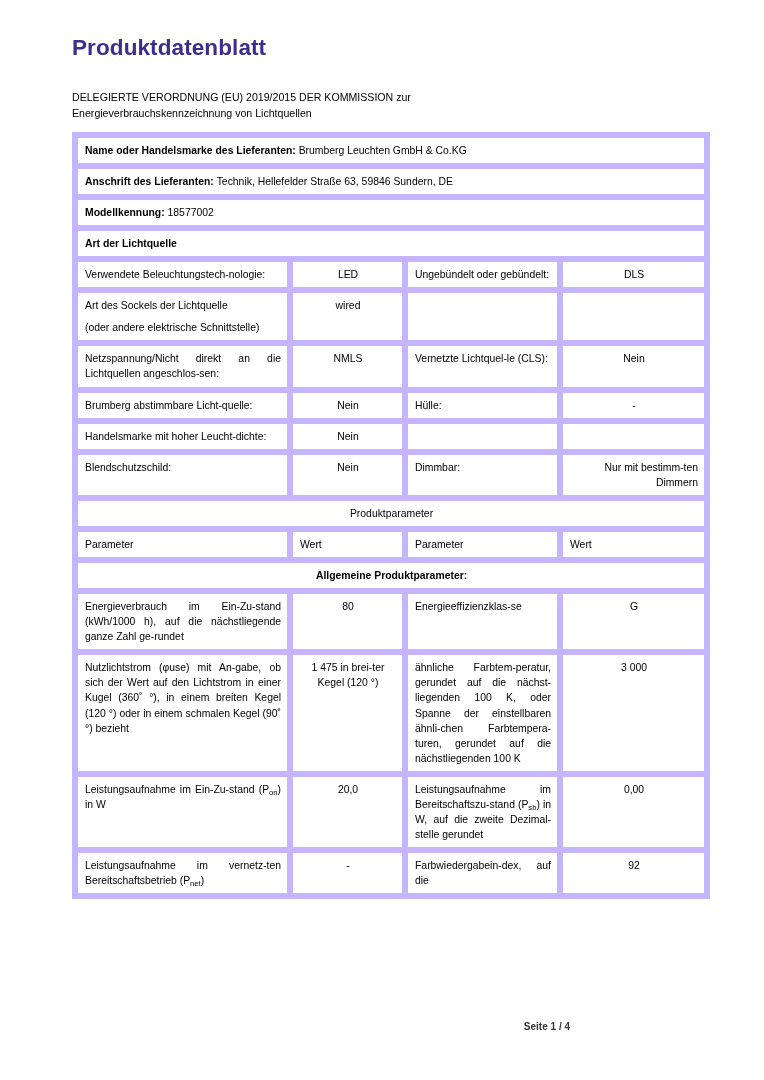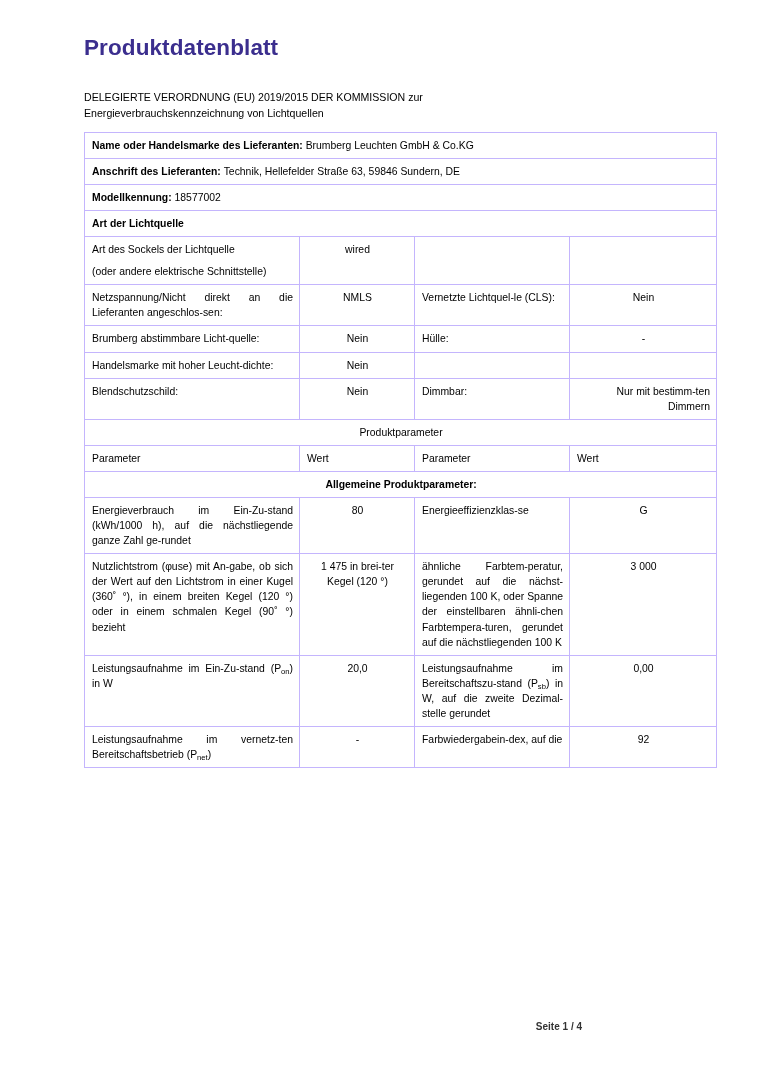--- a/index.html
+++ b/index.html
@@ -9,21 +9,21 @@
   }
   body {
     width: 764px;
     height: 1080px;
     font-family: "Liberation Sans", sans-serif;
     color: #000;
     position: relative;
   }
   .page {
     position: absolute;
-    left: 16px; top: 0;
+    left: 4px; top: 0;
     width: 628px;
     height: 1080px;
     box-sizing: border-box;
     padding: 34px 60px 0 68px;
   }
   .doc-title {
     color: #3b2e8e;
     font-size: 22.5px;
     font-weight: bold;
     letter-spacing: 0.1px;
@@ -35,21 +35,21 @@
     line-height: 1.55;
     margin-bottom: 10px;
     margin-top: 28px;
   }
   table.main {
     border-collapse: collapse;
     width: 632px;
     table-layout: fixed;
   }
   table.main td {
-    border: 1px solid #c4b5fd;
+    border: 6px solid #c4b5fd;
     padding: 5px 6px 5px 7px;
     font-size: 10.4px;
     line-height: 1.45;
     vertical-align: top;
     margin-left: 20px;
   }
   td.label-row {
     font-weight: bold;
   }
   td.label-row .val {
@@ -120,34 +120,40 @@
         <td colspan="4" class="label-row">
           <span>Modellkennung:</span>
           <span class="val">18577002</span>
         </td>
       </tr>
 
       <tr>
         <td colspan="4" class="bold">Art der Lichtquelle</td>
       </tr>
 
+      <tr>
+        <td class="just">Verwendete Beleuchtungstech-nologie:</td>
+        <td class="c-center">LED</td>
+        <td class="just">Ungebündelt oder gebündelt:</td>
+        <td class="c-center">DLS</td>
+      </tr>
 
       <tr>
         <td class="just">
           <div>Art des Sockels der Lichtquelle</div>
           <div style="height:7px"></div>
           <div class="just">(oder andere elektrische Schnittstelle)</div>
         </td>
         <td class="c-center">wired</td>
         <td class="just"></td>
         <td class="c-center"></td>
       </tr>
 
       <tr>
-        <td class="just">Netzspannung/Nicht direkt an die Lieferanten angeschlos-sen:</td>
+        <td class="just">Netzspannung/Nicht direkt an die Lichtquellen angeschlos-sen:</td>
         <td class="c-center">NMLS</td>
         <td class="just">Vernetzte Lichtquel-le (CLS):</td>
         <td class="c-center">Nein</td>
       </tr>
 
       <tr>
         <td class="just">Brumberg abstimmbare Licht-quelle:</td>
         <td class="c-center">Nein</td>
         <td class="just">Hülle:</td>
         <td class="c-center">-</td>

